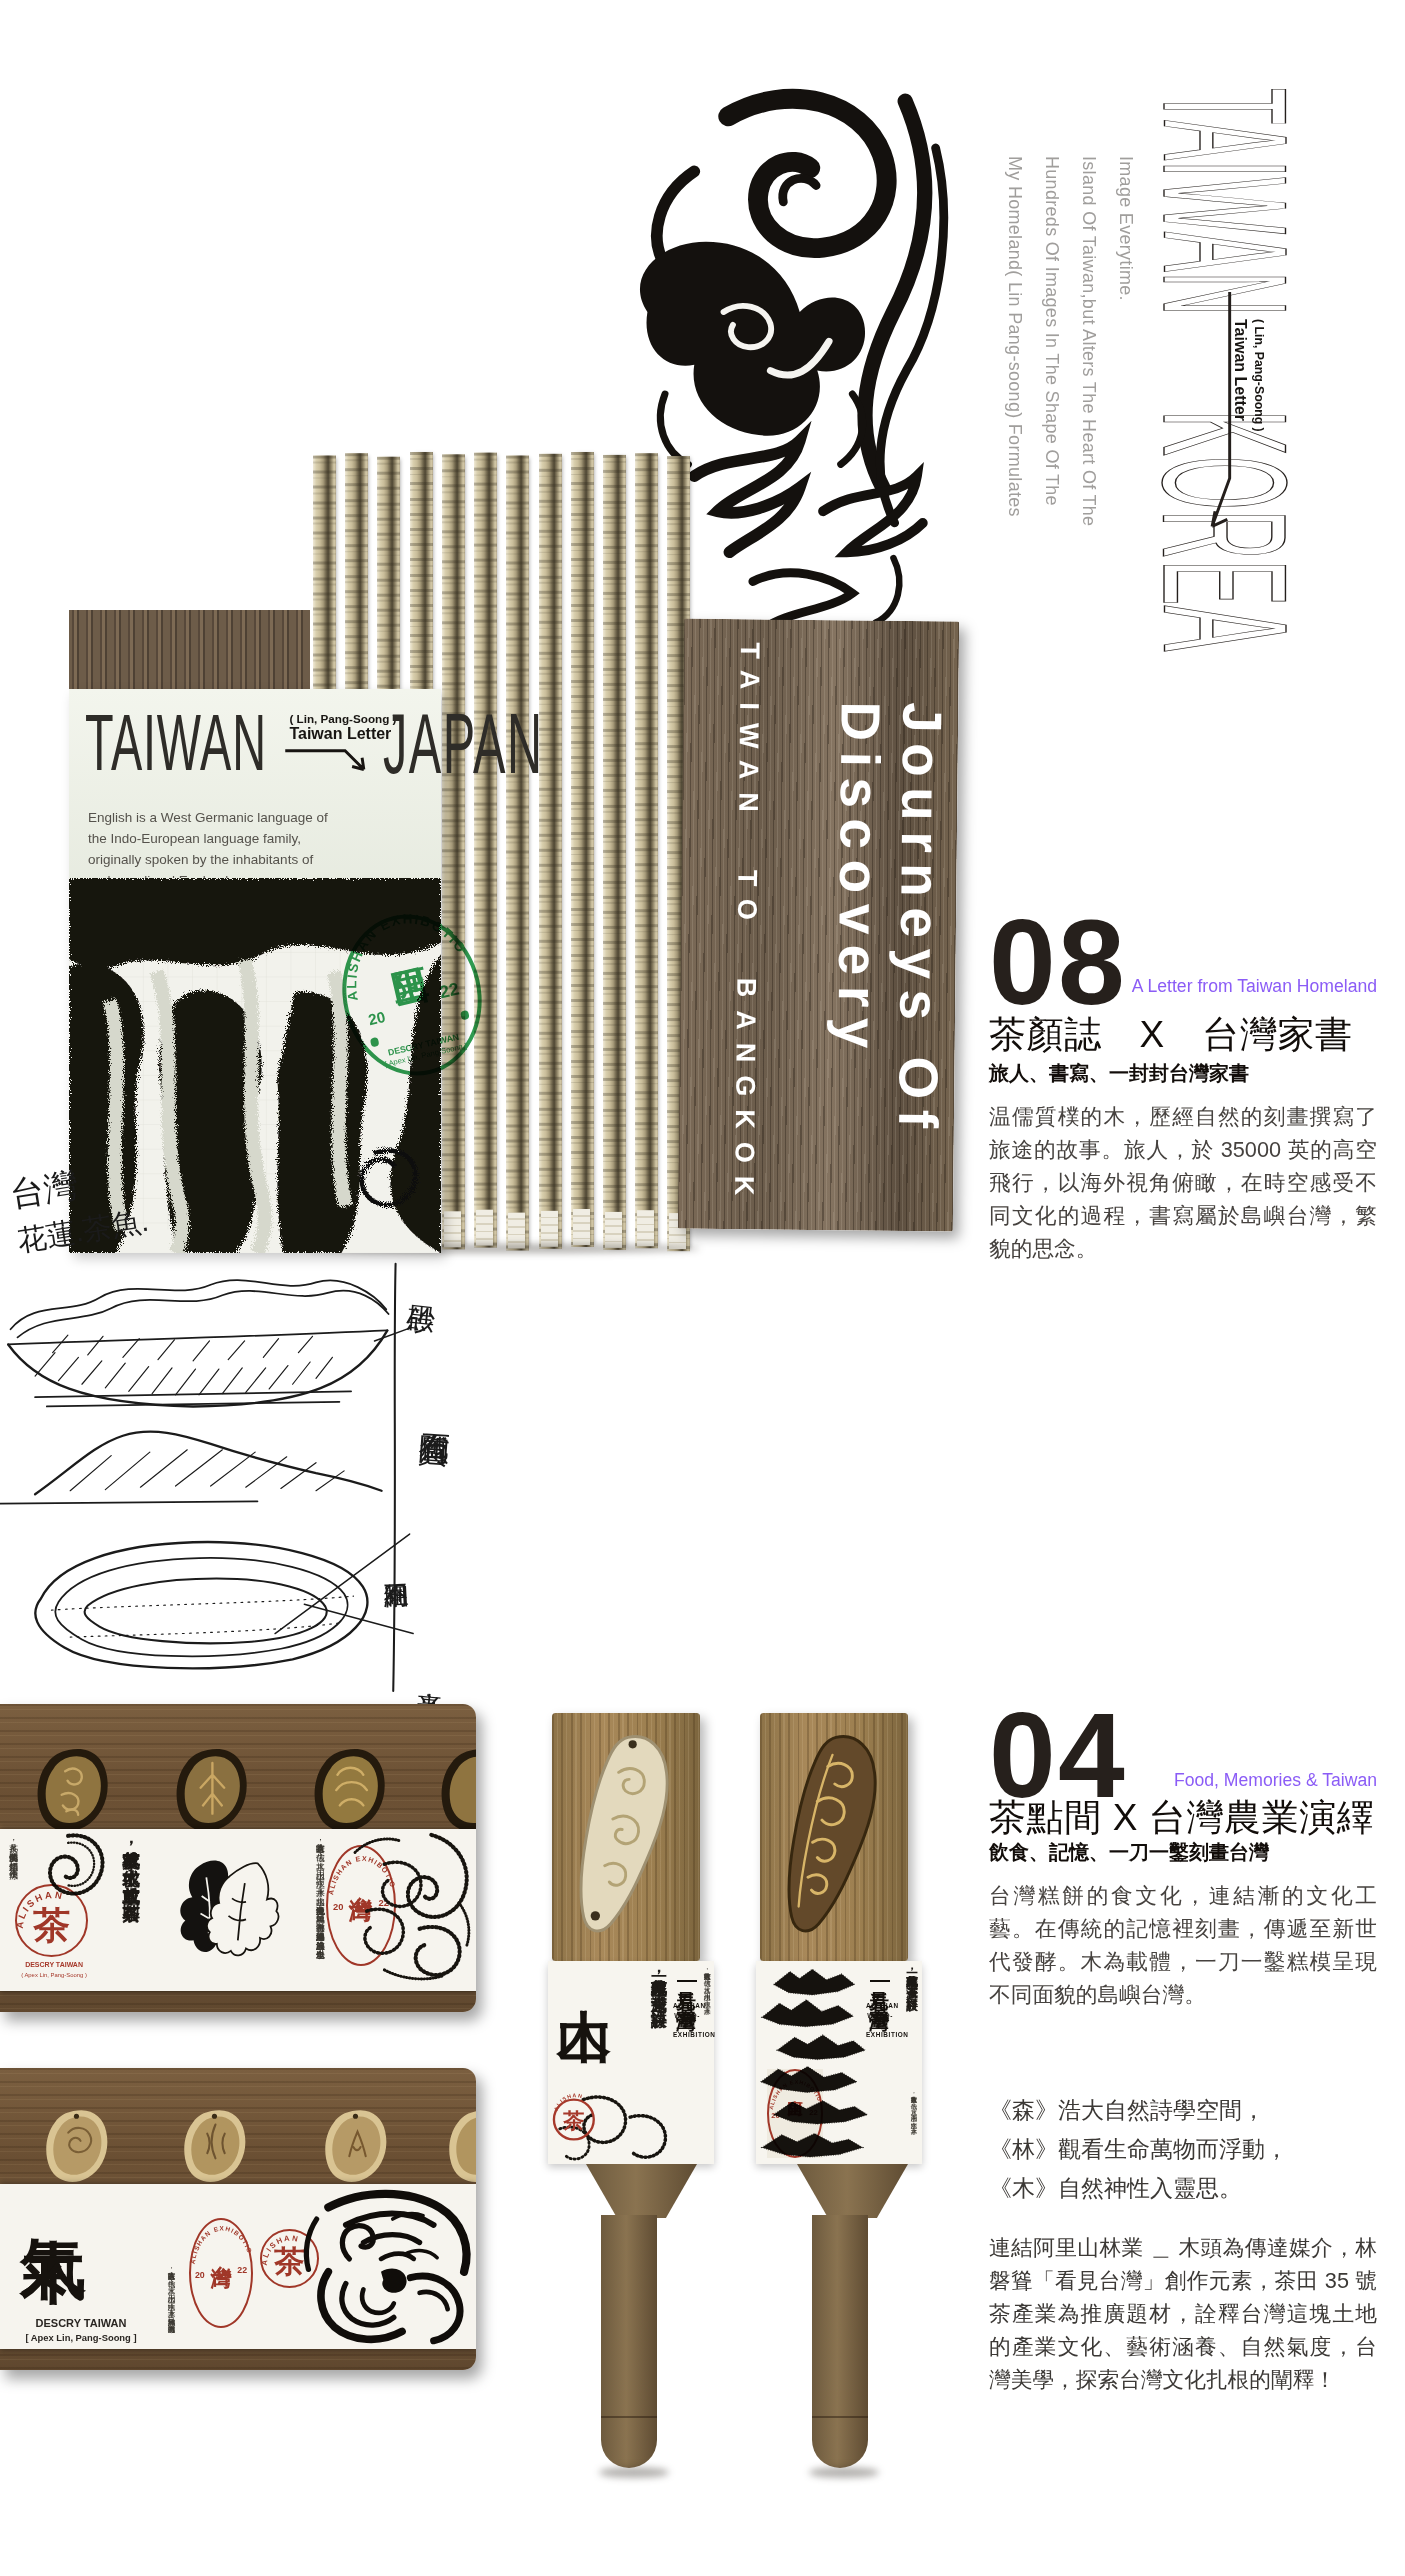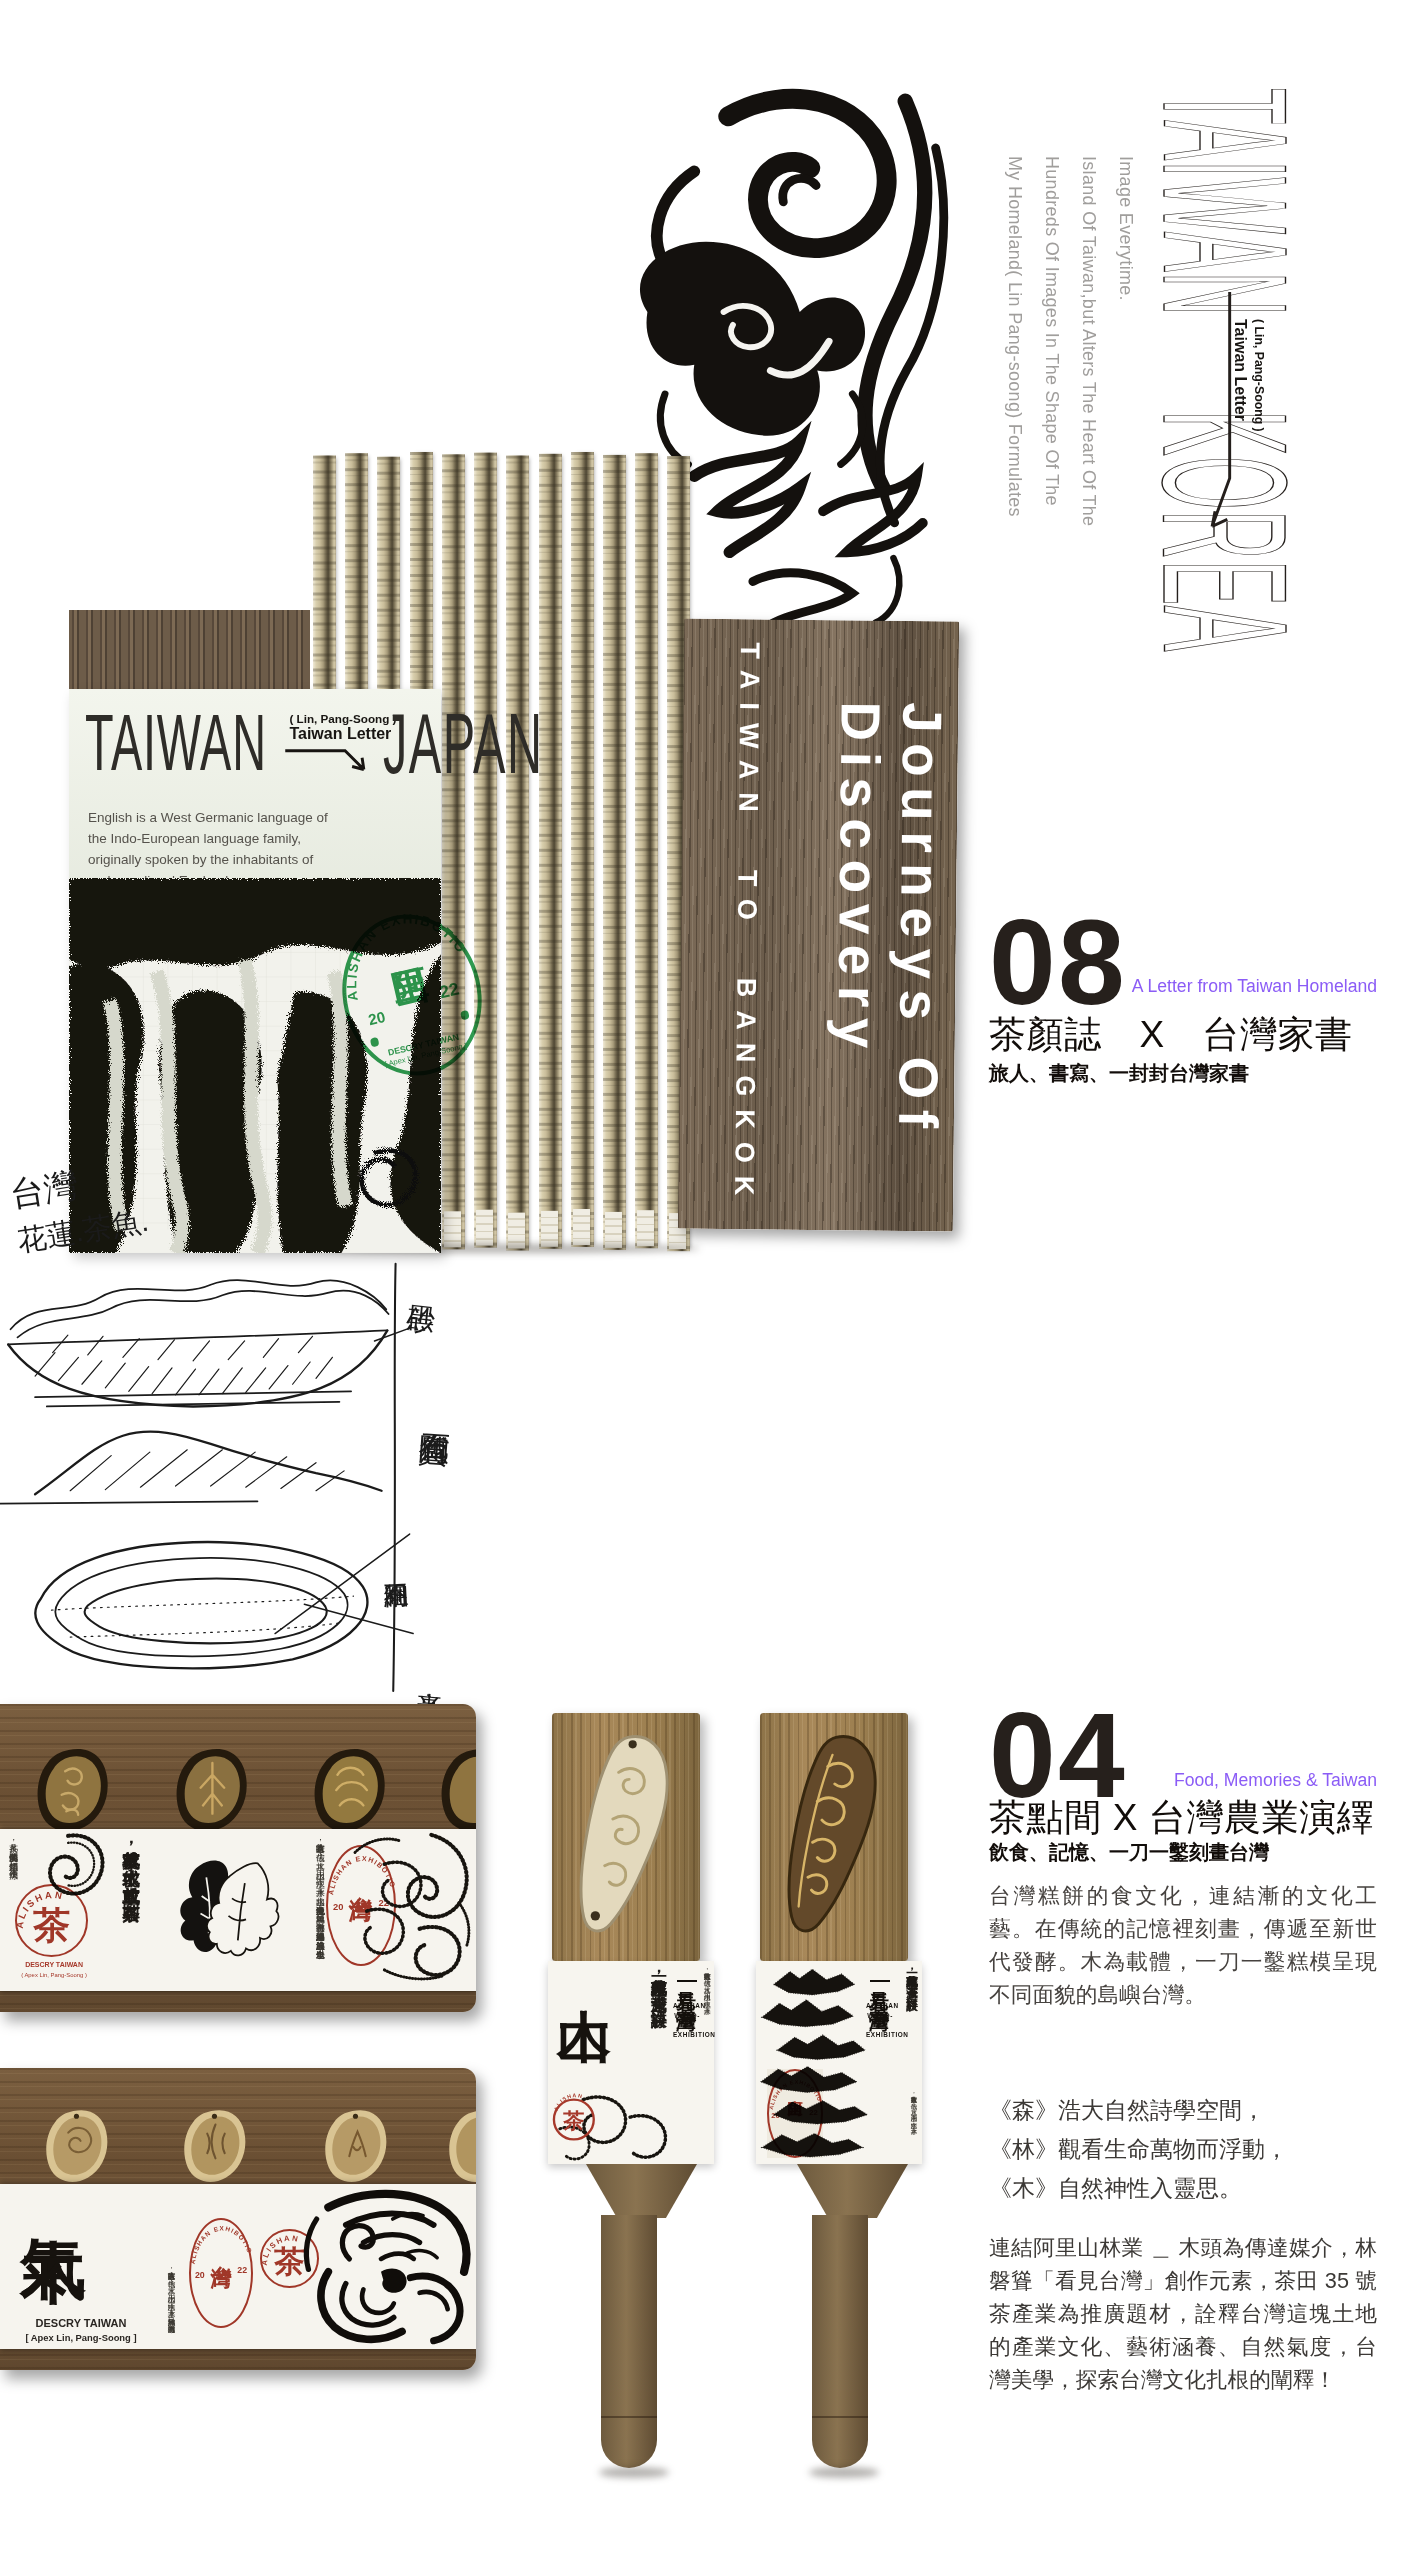--- a/index.html
+++ b/index.html
@@ -236,20 +236,21 @@
     <span class="l1">( Lin, Pang-Soong )</span>
     <span class="l2">Taiwan Letter</span>
   </div>
   <div class="abs mast-word v-side" style="top:410px;transform:scaleY(.392)">KOREA</div>
 
   <div class="abs" style="left:989px;top:907px;width:388px;height:375px">
     <div class="sec-num">08</div>
     <div class="sec-cap" style="top:69px">A Letter from Taiwan Homeland</div>
     <div class="sec-h" style="top:103px">茶顏誌　X　台灣家書</div>
     <div class="sec-sub" style="top:153px">旅人、書寫、一封封台灣家書</div>
+    <div class="sec-body jst" style="top:193px;width:388px">温儒質樸的木，歷經自然的刻畫撰寫了旅途的故事。旅人，於 35000 英的高空飛行，以海外視角俯瞰，在時空感受不同文化的過程，書寫屬於島嶼台灣，繁貌的思念。</div>
   </div>
 
   <div class="abs hand" style="left:13px;top:1159px;transform:rotate(-9deg);line-height:1.5">
     <span style="display:block;font-size:34px">台灣</span>
     <span style="display:block;font-size:29px">花蓮.茶魚.</span>
   </div>
 
   <svg class="abs" style="left:0;top:1259px" width="474" height="436" viewBox="0 0 810 745">
     <g fill="none" stroke="#1b1b1b" stroke-width="3" stroke-linecap="round">
       <path d="M676,8 C672,180 678,420 672,738" stroke-width="3.5"></path>

